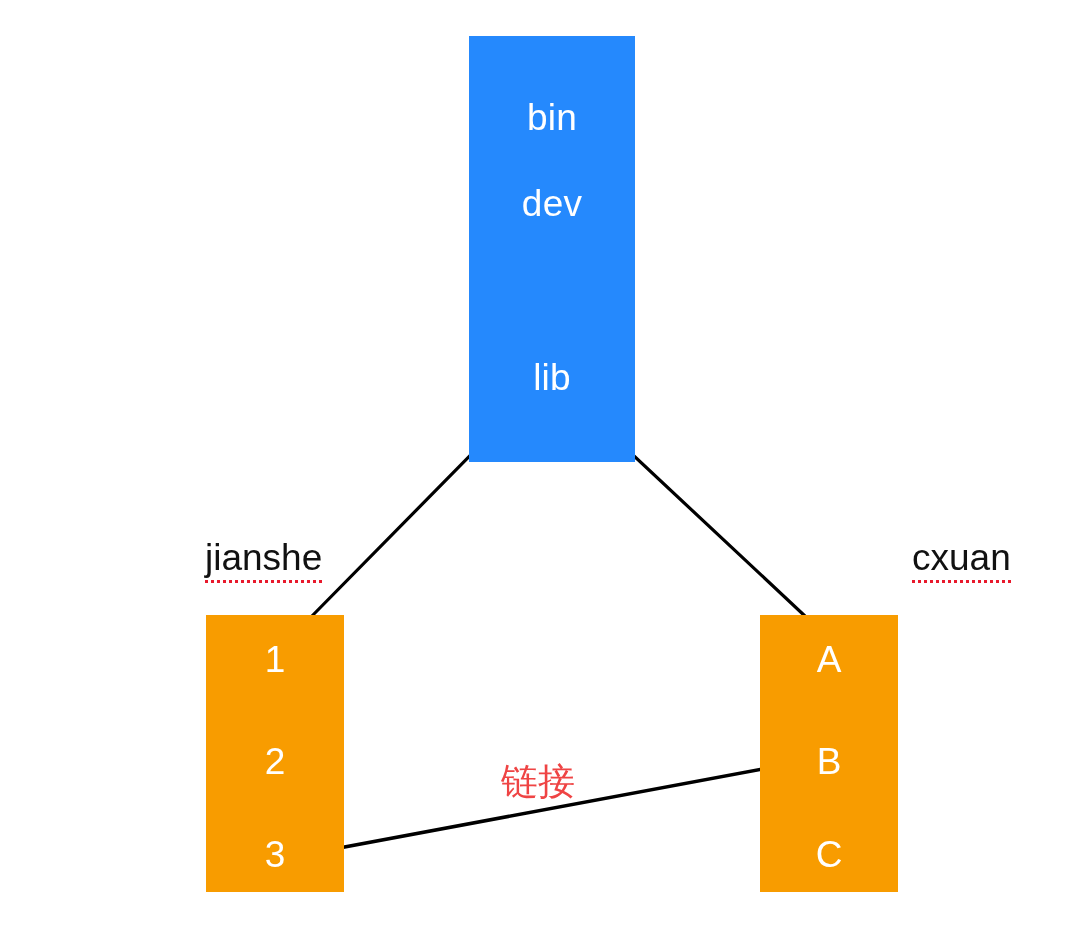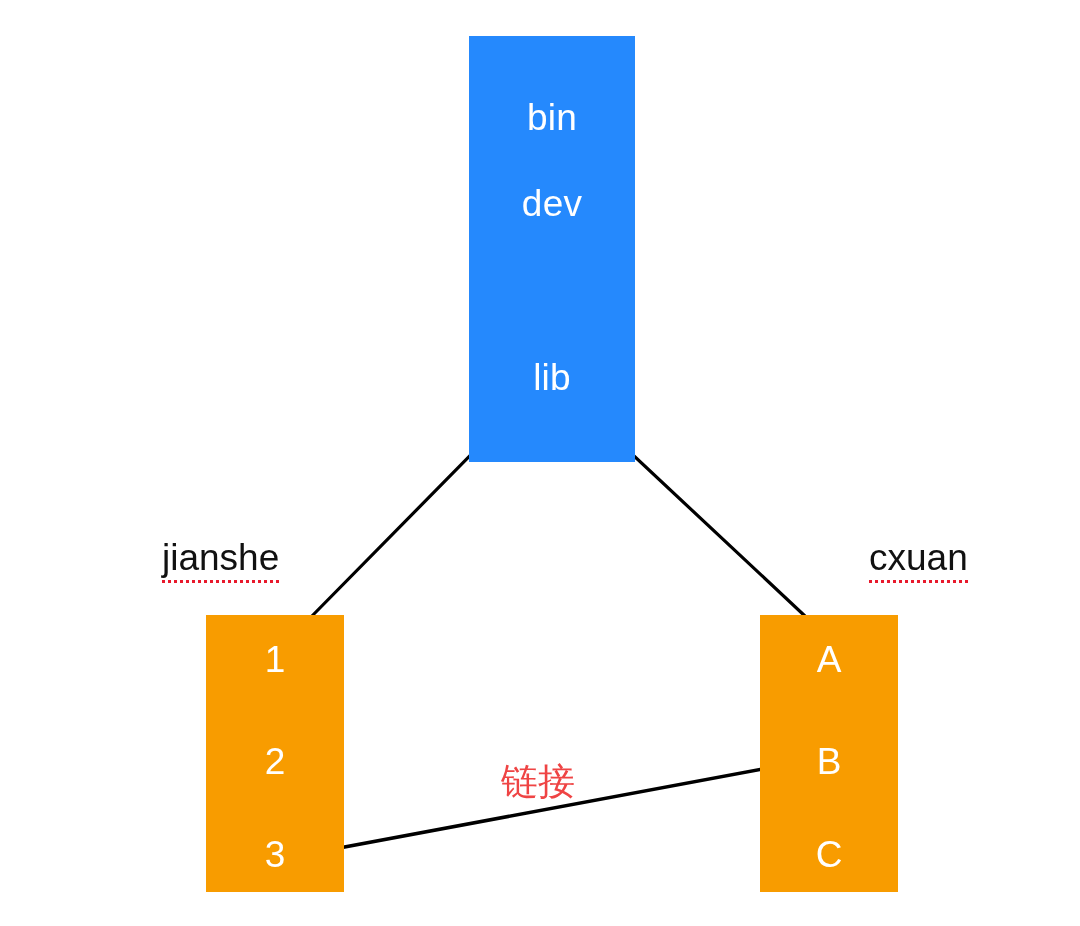--- a/index.html
+++ b/index.html
@@ -78,20 +78,21 @@
     position: absolute;
     font-size: 37px;
     line-height: 44px;
     color: #111111;
     white-space: nowrap;
     padding-bottom: 3px;
     background-repeat: repeat-x;
     background-position: left bottom;
     background-size: 6px 3px;
     background-image: linear-gradient(to right, #e8192c 0px, #e8192c 3px, rgba(255,255,255,0) 3px, rgba(255,255,255,0) 6px);
+    margin-left: 43px;
   }
   #caption-left { left: 162px; top: 536px; }
   #caption-right { left: 869px; top: 536px; }
 
   
   #link-label {
     position: absolute;
     left: 501px;
     top: 760px;
     font-size: 37px;

